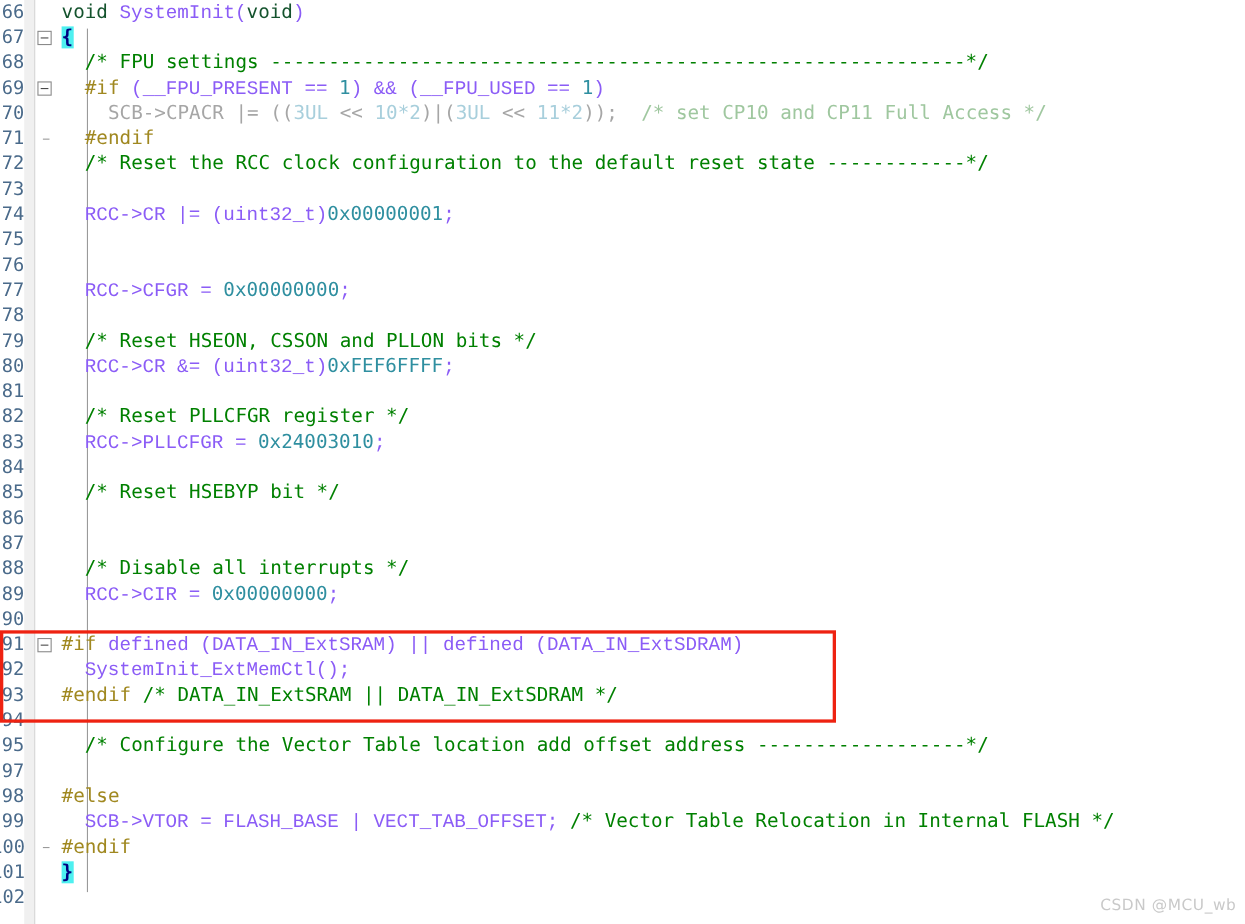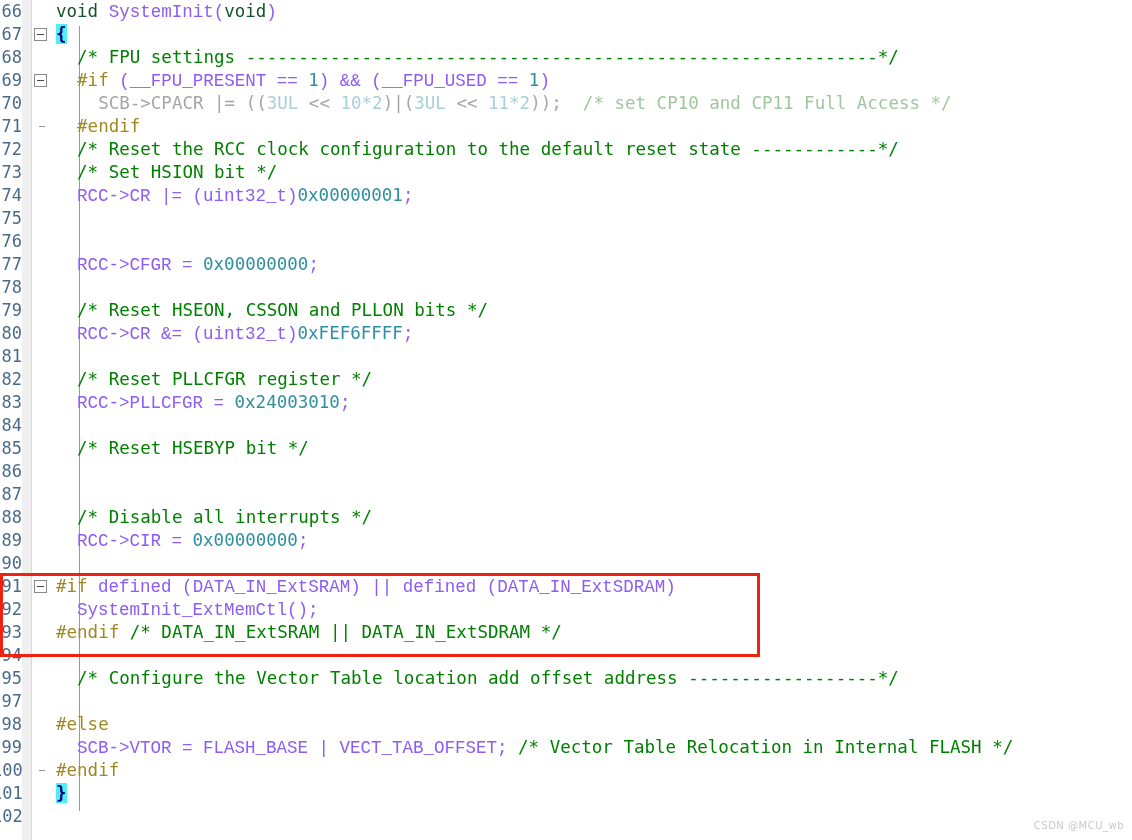--- a/index.html
+++ b/index.html
@@ -114,21 +114,21 @@
     pointer-events: none;
   }
 
   
   .watermark {
     position: absolute;
     right: 8px;
     bottom: 9px;
     color: #c9c9c9;
     font-family: "DejaVu Sans", "Liberation Sans", sans-serif;
-    font-size: 10px;
+    font-size: 14px;
     letter-spacing: 0.5px;
     z-index: 6;
     user-select: none;
   }
 </style>
 </head>
 <body>
 
 <div id="editor">
 
@@ -136,21 +136,21 @@
   <div class="fold-guide"></div>
 
   <div class="code-rows" id="code-rows">
       <div class="row"><span class="lineno">66</span><span class="code"><span class="kw">void</span><span class="pl"> SystemInit(</span><span class="kw">void</span><span class="pl">)</span></span></div>
       <div class="row"><span class="lineno">67</span><span class="fold"></span><span class="code"><span class="brace-hl">{</span></span></div>
       <div class="row"><span class="lineno">68</span><span class="code"><span class="cm">  /* FPU settings ------------------------------------------------------------*/</span></span></div>
       <div class="row"><span class="lineno">69</span><span class="fold"></span><span class="code"><span class="pp">  #if</span><span class="pl"> (__FPU_PRESENT == </span><span class="num">1</span><span class="pl">) &amp;&amp; (__FPU_USED == </span><span class="num">1</span><span class="pl">)</span></span></div>
       <div class="row"><span class="lineno">70</span><span class="code"><span class="gry">    SCB-&gt;CPACR |= ((</span><span class="numg">3UL</span><span class="gry"> &lt;&lt; </span><span class="numg">10*2</span><span class="gry">)|(</span><span class="numg">3UL</span><span class="gry"> &lt;&lt; </span><span class="numg">11*2</span><span class="gry">));  </span><span class="cmg">/* set CP10 and CP11 Full Access */</span></span></div>
       <div class="row"><span class="lineno">71</span><span class="foldend"></span><span class="code"><span class="pp">  #endif</span></span></div>
       <div class="row"><span class="lineno">72</span><span class="code"><span class="cm">  /* Reset the RCC clock configuration to the default reset state ------------*/</span></span></div>
-      <div class="row"><span class="lineno">73</span><span class="code"><span class="cm">  /* Set HSION bit */</span></span></div>
+      <div class="row"><span class="lineno">73</span></div>
       <div class="row"><span class="lineno">74</span><span class="code"><span class="pl">  RCC-&gt;CR |= (uint32_t)</span><span class="num">0x00000001</span><span class="pl">;</span></span></div>
       <div class="row"><span class="lineno">75</span><span class="code"></span></div>
       <div class="row"><span class="lineno">76</span></div>
       <div class="row"><span class="lineno">77</span><span class="code"><span class="pl">  RCC-&gt;CFGR = </span><span class="num">0x00000000</span><span class="pl">;</span></span></div>
       <div class="row"><span class="lineno">78</span><span class="code"></span></div>
       <div class="row"><span class="lineno">79</span><span class="code"><span class="cm">  /* Reset HSEON, CSSON and PLLON bits */</span></span></div>
       <div class="row"><span class="lineno">80</span><span class="code"><span class="pl">  RCC-&gt;CR &amp;= (uint32_t)</span><span class="num">0xFEF6FFFF</span><span class="pl">;</span></span></div>
       <div class="row"><span class="lineno">81</span><span class="code"></span></div>
       <div class="row"><span class="lineno">82</span><span class="code"><span class="cm">  /* Reset PLLCFGR register */</span></span></div>
       <div class="row"><span class="lineno">83</span><span class="code"><span class="pl">  RCC-&gt;PLLCFGR = </span><span class="num">0x24003010</span><span class="pl">;</span></span></div>

